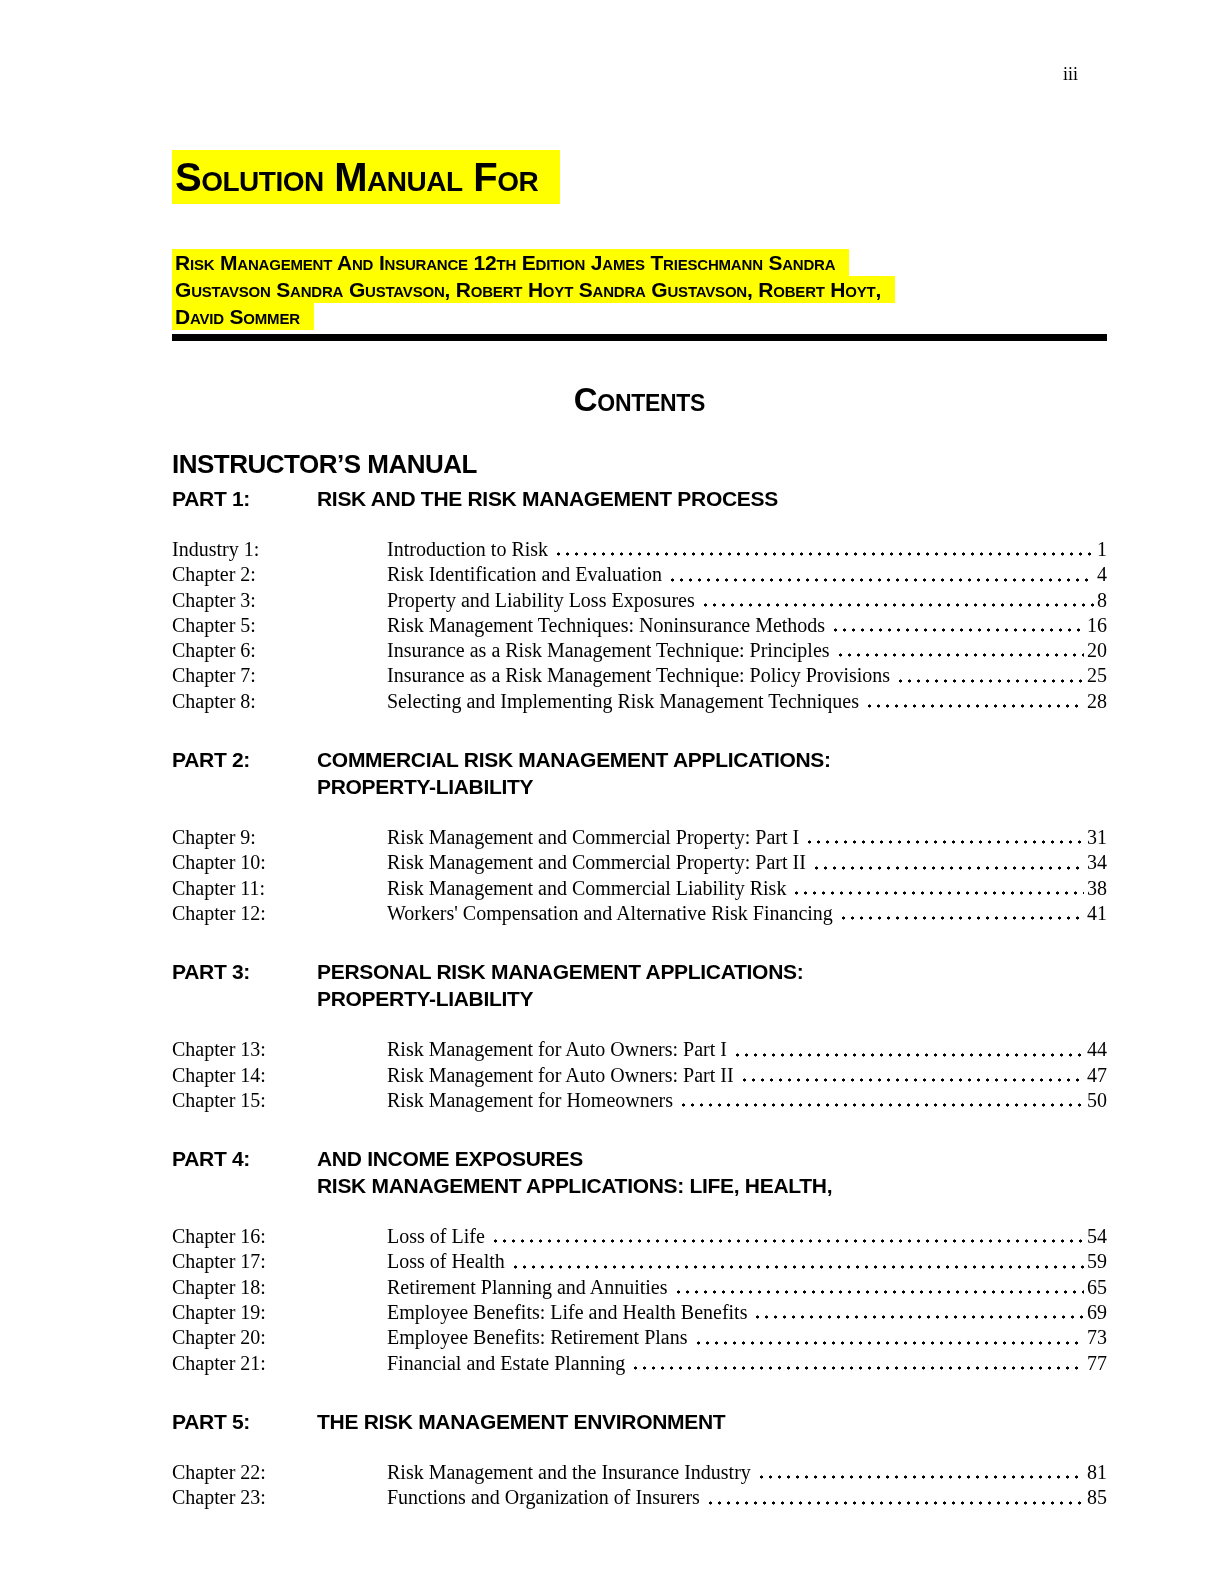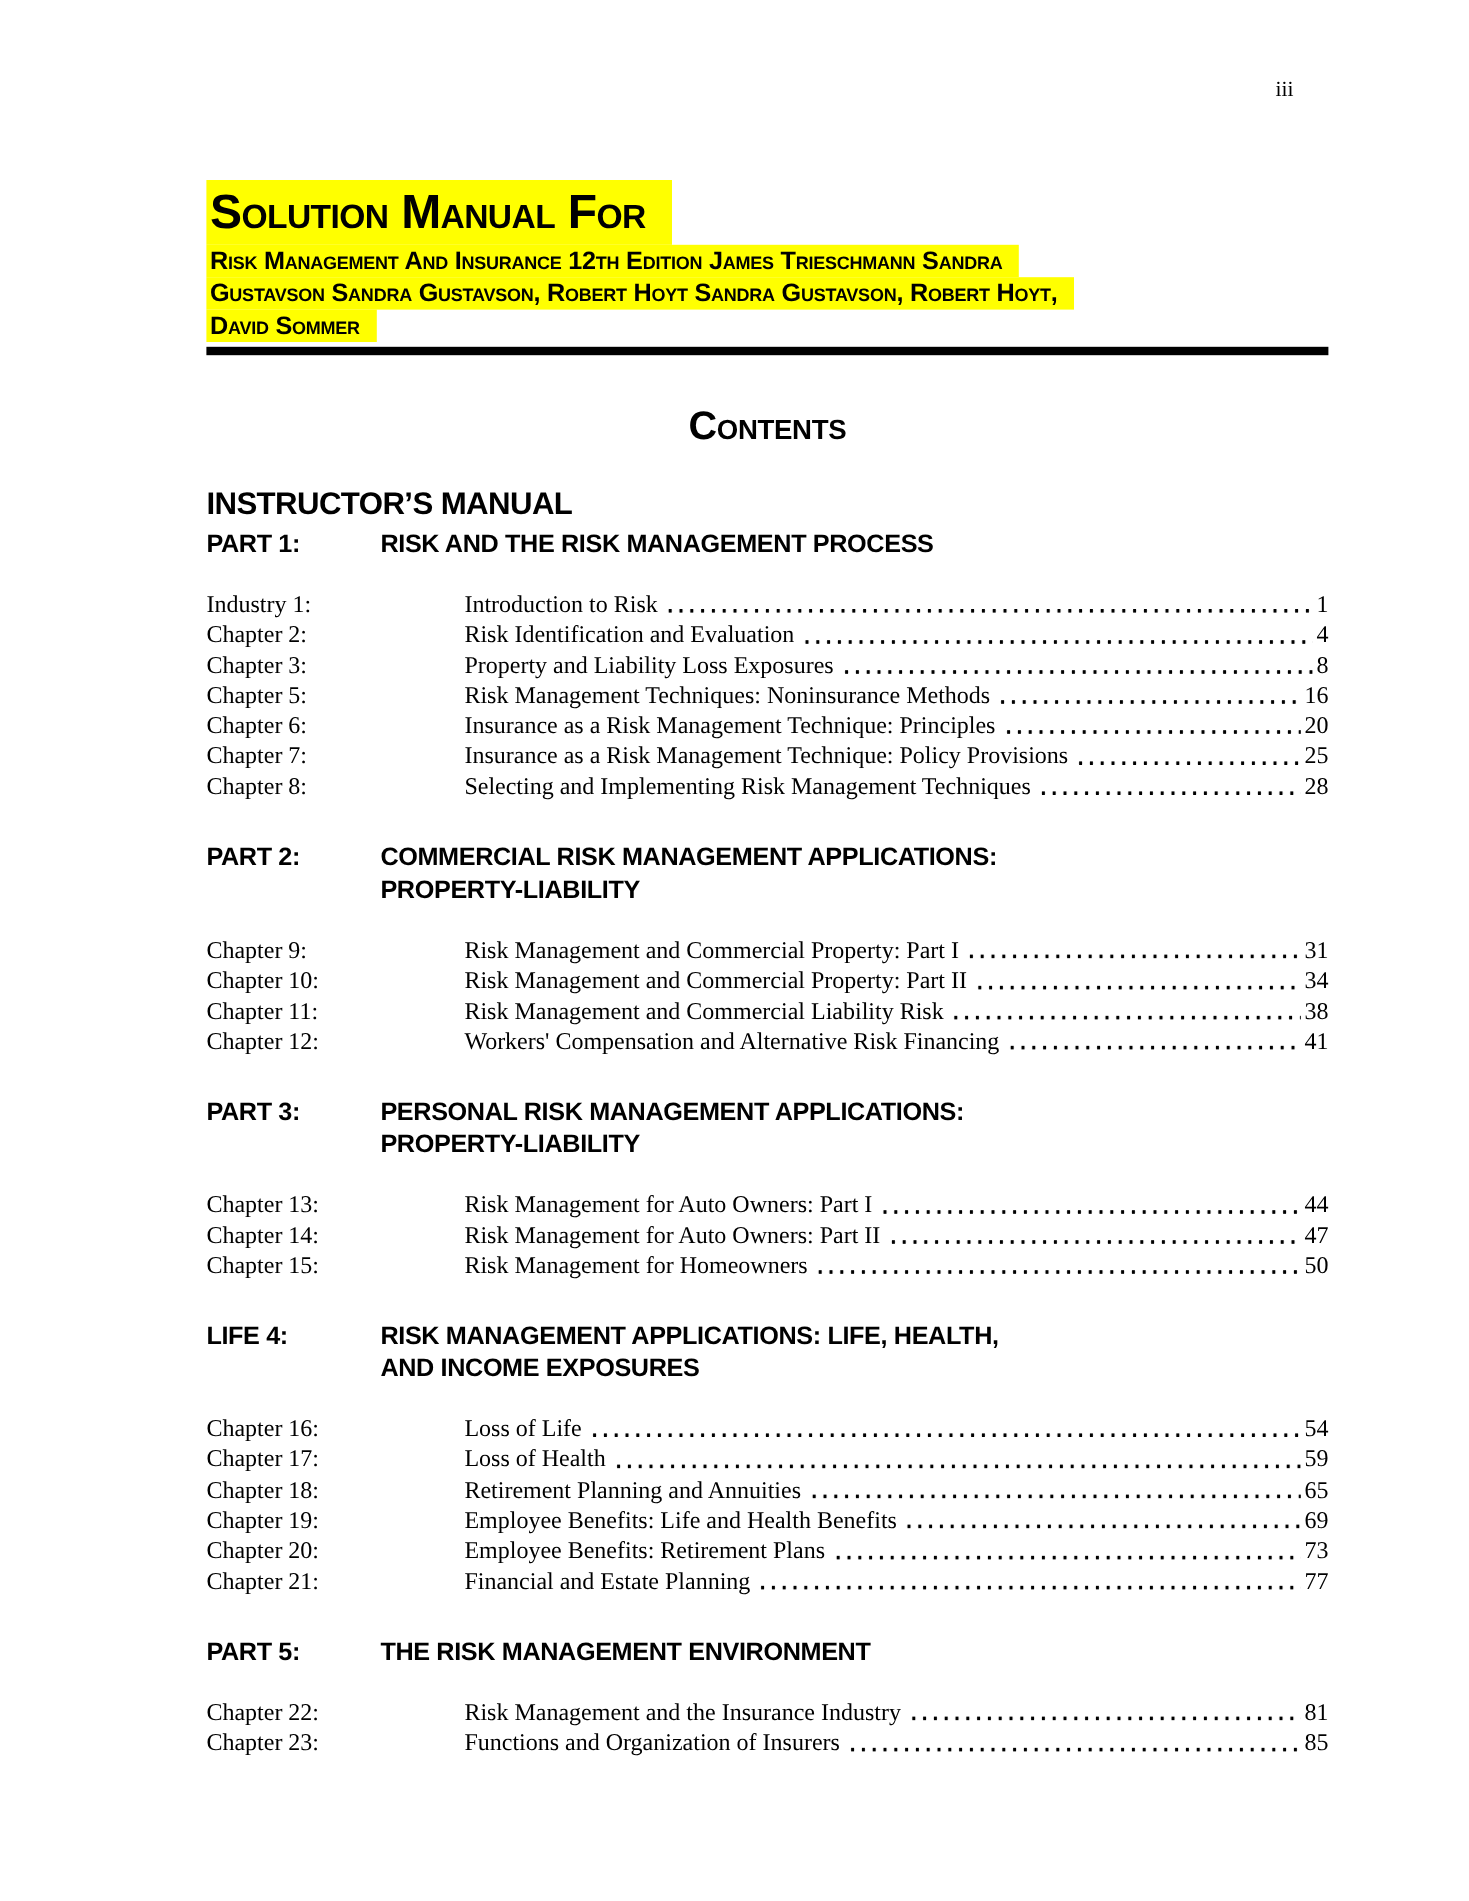--- a/index.html
+++ b/index.html
@@ -29,20 +29,21 @@
   }
   .hl { display:inline-block; }
   .doc-title .hl { padding:2px 22px 2px 3px; }
   .doc-subtitle {
     font-family:"Liberation Sans", sans-serif;
     font-weight:bold;
     font-variant:small-caps;
     font-size:21px;
     line-height:27px;
     letter-spacing:-0.2px;
+    margin-top:45px;
   }
   .sub-line {
     display:block;
     width:fit-content;
     white-space:nowrap;
     padding:0 14px 0 3px;
   }
   .doc-rule { height:7px; background:#000; margin-top:4px; }
 
   
@@ -234,24 +235,24 @@
               <span class="ch-label">Chapter 15:</span>
               <span class="ch-title">Risk Management for Homeowners</span>
               <span class="dots"></span>
               <span class="ch-page">50</span>
             </div>
         </div>
       </section>
 
       <section class="toc-part">
         <div class="part-heading">
-          <span class="part-label">LIFE 4:</span>
-          <span class="part-title">
+          <span class="part-label">PART 4:</span>
+          <span class="part-title">
+            <span class="part-title-line">AND INCOME EXPOSURES</span>
             <span class="part-title-line">RISK MANAGEMENT APPLICATIONS: LIFE, HEALTH,</span>
-            <span class="part-title-line">AND INCOME EXPOSURES</span>
           </span>
         </div>
         <div class="chapter-list">
           <div class="chapter-row">
               <span class="ch-label">Chapter 16:</span>
               <span class="ch-title">Loss of Life</span>
               <span class="dots"></span>
               <span class="ch-page">54</span>
             </div>
           <div class="chapter-row">

